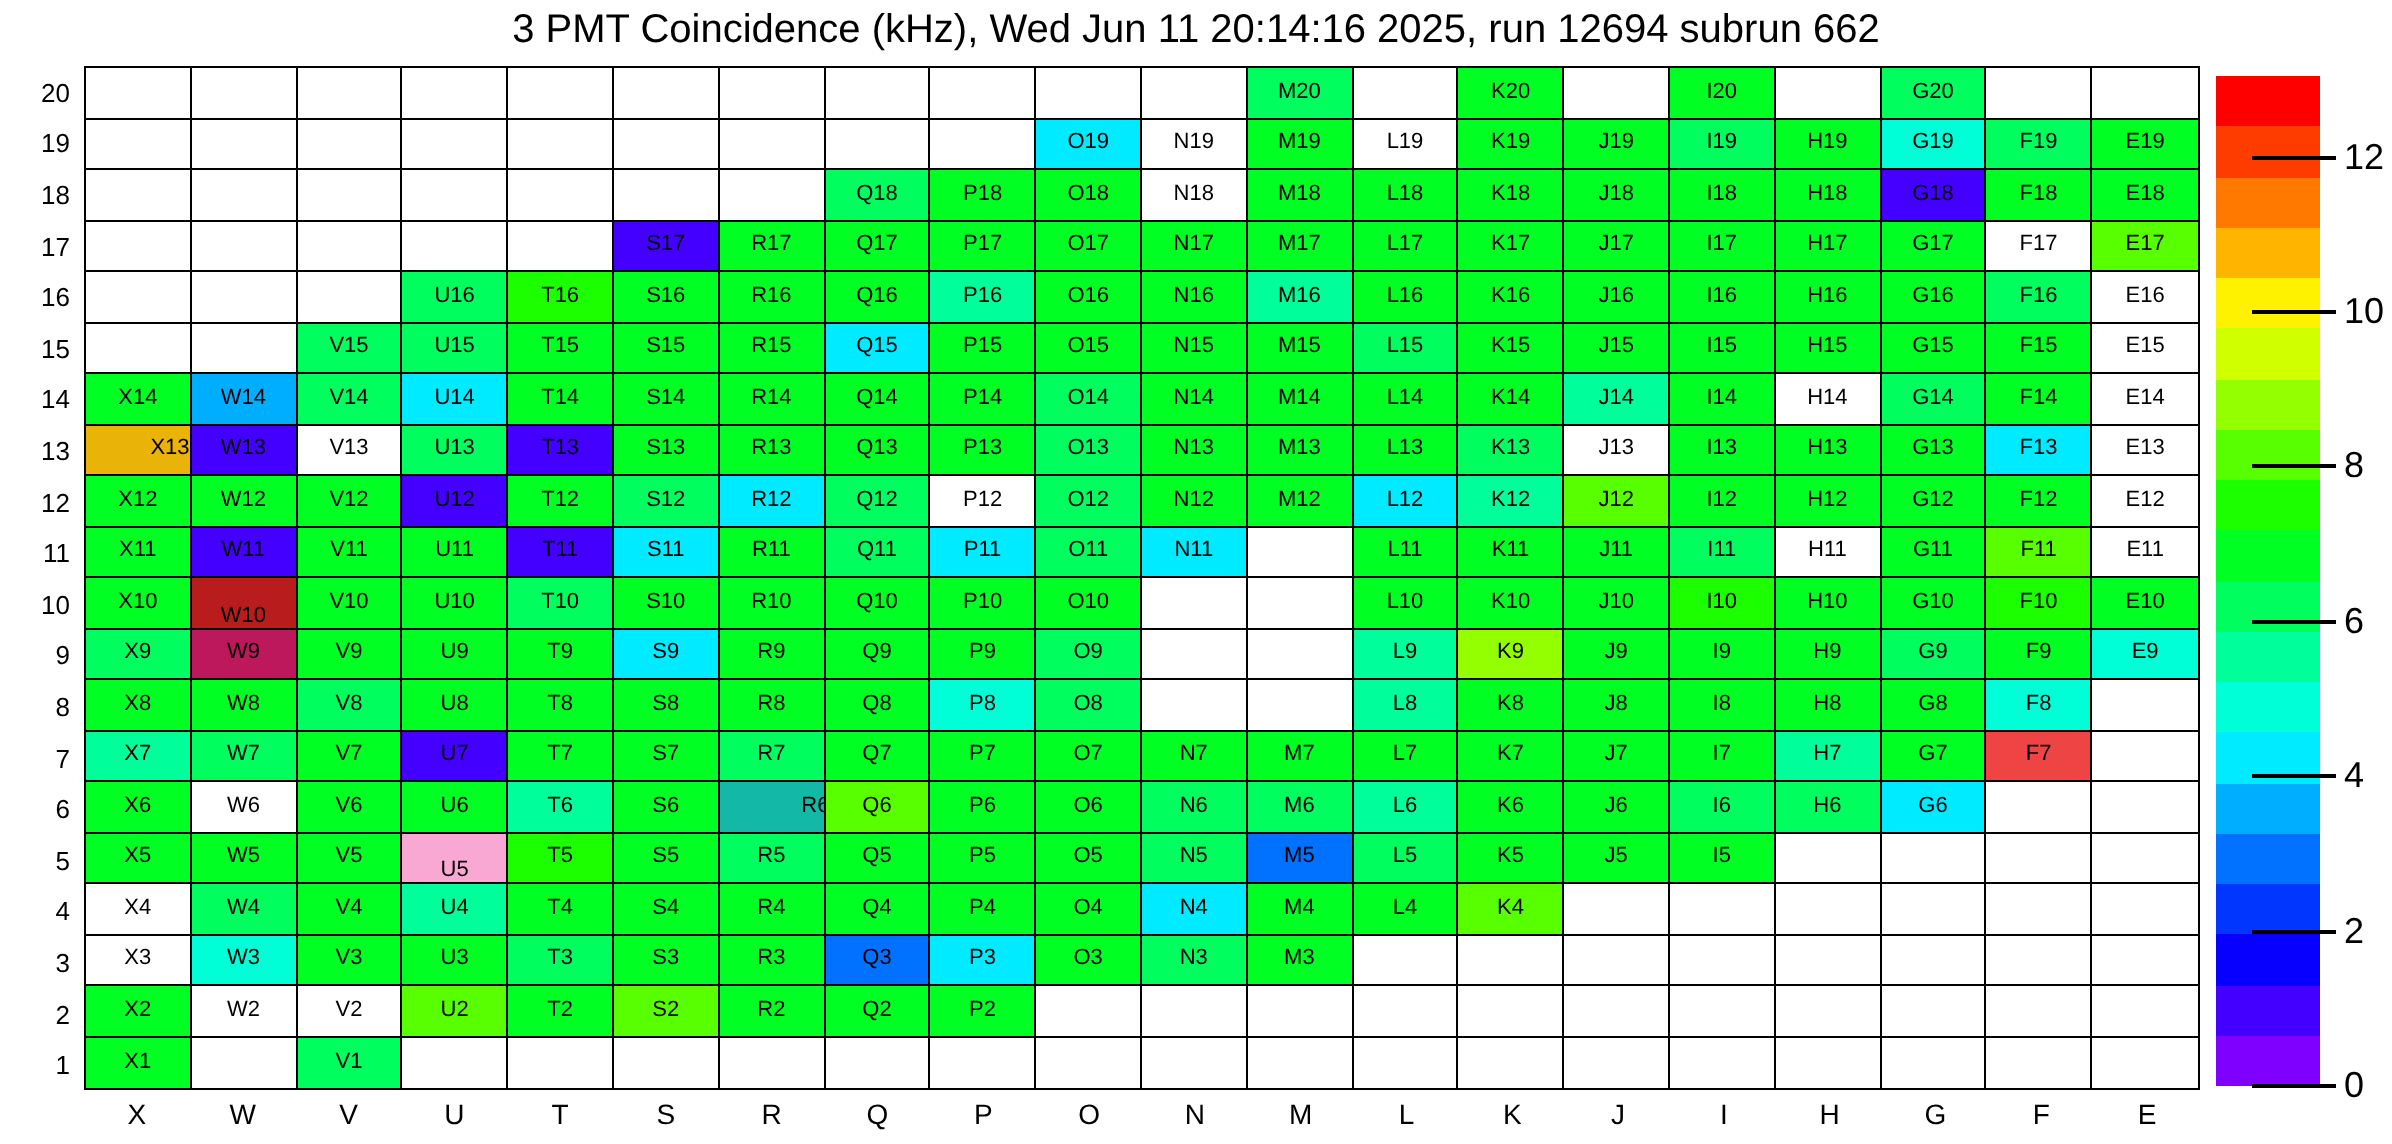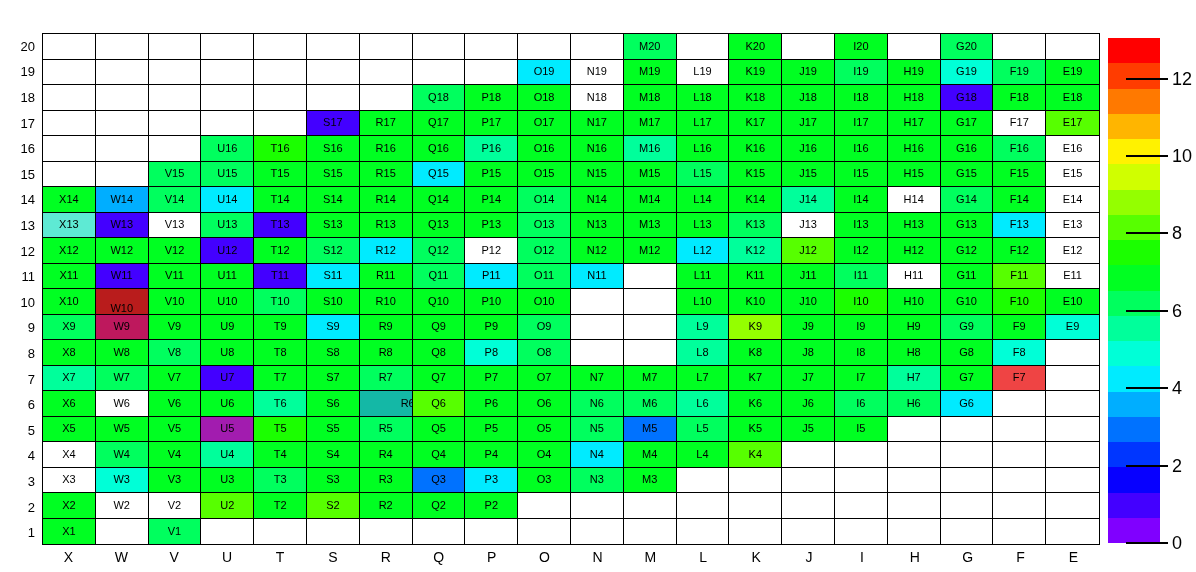--- a/index.html
+++ b/index.html
@@ -30,20 +30,21 @@
     display:flex; flex-direction:column;
   }
   .cband { flex:1 1 auto; }
   .ctick { position:absolute; height:2px; background:#000; }
   .cticklab { position:absolute; font-size:18px; transform:translateY(-50%); }
 </style>
 </head>
 <body>
 
 <div class="canvas">
+  <div class="title">3 PMT Coincidence (kHz), Wed Jun 11 20:14:16 2025, run 12694 subrun 662</div>
   <div class="frame" id="grid">
       <div class="cell" style="background: rgb(255, 255, 255);"></div>
       <div class="cell" style="background: rgb(255, 255, 255);"></div>
       <div class="cell" style="background: rgb(255, 255, 255);"></div>
       <div class="cell" style="background: rgb(255, 255, 255);"></div>
       <div class="cell" style="background: rgb(255, 255, 255);"></div>
       <div class="cell" style="background: rgb(255, 255, 255);"></div>
       <div class="cell" style="background: rgb(255, 255, 255);"></div>
       <div class="cell" style="background: rgb(255, 255, 255);"></div>
       <div class="cell" style="background: rgb(255, 255, 255);"></div>
@@ -367,21 +368,21 @@
       </div>
       <div class="cell" style="background: rgb(0, 255, 94);">
         <span>G14</span>
       </div>
       <div class="cell" style="background: rgb(0, 255, 34);">
         <span>F14</span>
       </div>
       <div class="cell last-col" style="background: rgb(255, 255, 255);">
         <span>E14</span>
       </div>
-      <div class="cell" style="background: #5eead4;">
+      <div class="cell" style="background: #eab308; justify-content: flex-end;">
         <span>X13</span>
       </div>
       <div class="cell" style="background: rgb(67, 0, 255);">
         <span>W13</span>
       </div>
       <div class="cell" style="background: rgb(255, 255, 255);">
         <span>V13</span>
       </div>
       <div class="cell" style="background: rgb(0, 255, 94);">
         <span>U13</span>
@@ -834,21 +835,21 @@
       <div class="cell last-col" style="background: rgb(255, 255, 255);"></div>
       <div class="cell" style="background: rgb(0, 255, 34);">
         <span>X5</span>
       </div>
       <div class="cell" style="background: rgb(0, 255, 34);">
         <span>W5</span>
       </div>
       <div class="cell" style="background: rgb(0, 255, 34);">
         <span>V5</span>
       </div>
-      <div class="cell" style="background: #a21caf;">
+      <div class="cell" style="background: #f9a8d4; align-items: flex-end;">
         <span>U5</span>
       </div>
       <div class="cell" style="background: rgb(27, 255, 0);">
         <span>T5</span>
       </div>
       <div class="cell" style="background: rgb(0, 255, 34);">
         <span>S5</span>
       </div>
       <div class="cell" style="background: rgb(0, 255, 94);">
         <span>R5</span>

